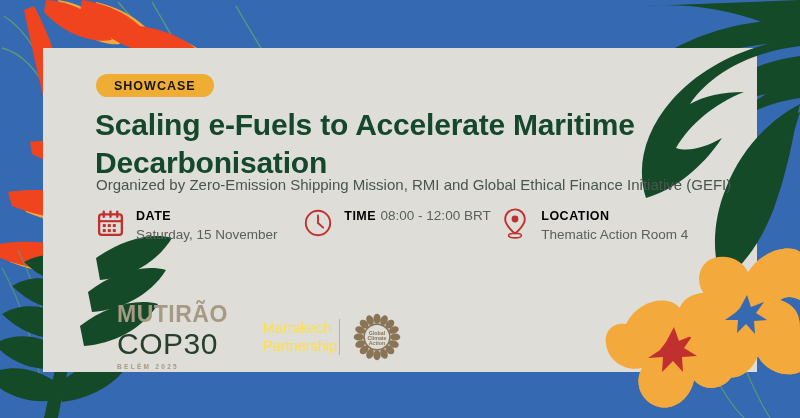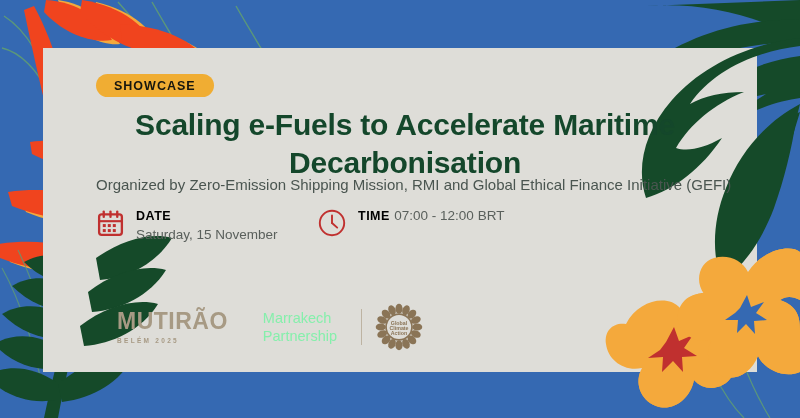--- a/index.html
+++ b/index.html
@@ -55,21 +55,20 @@
   #title {
     position: absolute;
     left: 52px;
     top: 58px;
     width: 620px;
     color: #14472B;
     font-size: 30px;
     font-weight: bold;
     line-height: 1.26;
     letter-spacing: -0.2px;
-    text-align: center;
   }
   #organizer {
     position: absolute;
     left: 53px;
     top: 127px;
     width: 660px;
     color: #4A5550;
     font-size: 15px;
     line-height: 1.3;
   }
@@ -145,24 +144,24 @@
     color: #A79A84;
     margin-top: 5px;
     font-weight: bold;
   }
   #marrakech-block {
     display: flex;
     align-items: center;
     margin-left: 35px;
   }
   #marrakech-text {
-    color: #86efac;
+    color: #fde047;
     font-size: 14.5px;
     line-height: 1.25;
-    padding-right: 24px;
+    padding-right: 2px;
     border-right: 1px solid #BDB3A2;
   }
   #gca-emblem {
     margin-left: 13px;
   }
   
   svg { display: block; }
 </style>
 </head>
 <body>
@@ -375,30 +374,47 @@
       <div class="meta-item" id="meta-time">
         <span class="meta-icon">
           <svg width="28" height="28" viewBox="0 0 28 28">
             <circle cx="14" cy="14" r="12.2" fill="none" stroke="#C0302F" stroke-width="1.9"></circle>
             <line x1="14" y1="14" x2="14" y2="6.4" stroke="#C0302F" stroke-width="1.9" stroke-linecap="round"></line>
             <line x1="14" y1="14" x2="19.2" y2="18.6" stroke="#C0302F" stroke-width="1.9" stroke-linecap="round"></line>
           </svg>
         </span>
         <span class="meta-text">
           <span class="meta-label">TIME</span>
-          <span class="meta-value">07:00 - 12:00 BRT</span>
+          <span class="meta-value">08:00 - 12:00 BRT</span>
         </span>
       </div>
 
+      <div class="meta-item" id="meta-location">
+        <span class="meta-icon">
+          <svg width="24" height="31" viewBox="0 0 24 31">
+            <path d="M12 1.4 C 6.4 1.4, 2.2 5.8, 2.2 11.2
+                     C 2.2 17.6, 12 25.6, 12 25.6
+                     C 12 25.6, 21.8 17.6, 21.8 11.2
+                     C 21.8 5.8, 17.6 1.4, 12 1.4 Z" fill="none" stroke="#C0302F" stroke-width="1.9"></path>
+            <circle cx="12" cy="11" r="3.4" fill="#C0302F"></circle>
+            <ellipse cx="12" cy="27.6" rx="6.4" ry="2.3" fill="none" stroke="#C0302F" stroke-width="1.6"></ellipse>
+          </svg>
+        </span>
+        <span class="meta-text">
+          <span class="meta-label">LOCATION</span>
+          <span class="meta-value">Thematic Action Room 4</span>
+        </span>
+      </div>
     </div>
 
     <div id="logo-row">
 
       <div id="cop-logo">
         <div class="mutirao">MUTIRÃO</div>
+        <div class="cop30">COP30</div>
         <div class="belem">BELÉM 2025</div>
       </div>
 
       <div id="marrakech-block">
         <div id="marrakech-text">
           <div>Marrakech</div>
           <div>Partnership</div>
         </div>
         <div id="gca-emblem">
           <svg width="48" height="48" viewBox="0 0 100 100">

